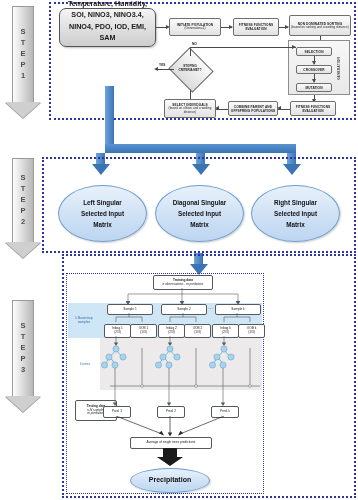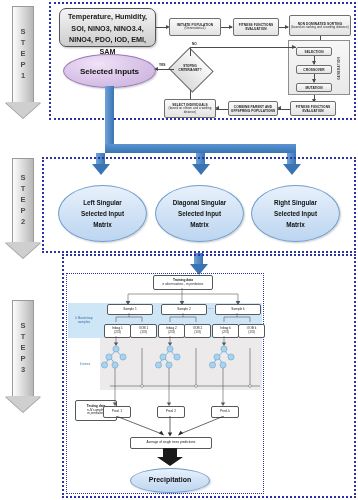--- a/index.html
+++ b/index.html
@@ -26,21 +26,21 @@
   
   .dotbox{border:2px dotted #2a33a0;}
 
   
   .gbox{background:linear-gradient(to bottom,#fbfbfb,#e3e3e3);
         border:1px solid #6f6f6f;border-radius:2px;
         display:flex;align-items:center;justify-content:center;
         text-align:center;}
   .bigbox{background:linear-gradient(to bottom,#f4f4f4,#cdcdcd);
         border:1px solid #555;border-radius:7px;
-        display:flex;align-items:flex-start;justify-content:center;
+        display:flex;align-items:flex-end;justify-content:center;
         text-align:center;font-weight:bold;font-size:7.2px;line-height:1.6;
         box-shadow:1px 1px 2px rgba(0,0,0,.25);}
   .tinytext{font-size:3.2px;line-height:1.25;font-weight:bold;
         letter-spacing:.1px;color:#222;padding:1px;}
   .tinytext .sub{font-weight:normal;font-size:2.9px;display:block;}
 
   
   .ellipse{border-radius:50%;display:flex;align-items:center;
         justify-content:center;text-align:center;}
   .ell-purple{background:radial-gradient(ellipse at 38% 28%,#f0e3f7 0%,#dcc7ea 45%,#c9aedd 100%);
@@ -128,23 +128,20 @@
     </div>
     <div class="head"></div>
   </div>
 
   <div class="abs dotbox" style="left:49px;top:2px;width:307px;height:118px;"></div>
 
   <div class="abs bigbox" style="left:59px;top:8px;width:97px;height:39px;padding:2px 4px;">
     <span>Temperature, Humidity, SOI, NINO3, NINO3.4, NINO4, PDO, IOD, EMI, SAM</span>
   </div>
 
-  <div class="abs ellipse ell-purple" style="left:63px;top:54px;width:93px;height:34px;">
-    <span>Selected Inputs</span>
-  </div>
 
   <div class="abs hline" style="left:156px;top:27px;width:12px;"></div>
   <div class="abs arrowR" style="left:166px;top:24.5px;"></div>
 
   <div class="abs gbox tinytext" style="left:169px;top:18px;width:52px;height:18px;flex-direction:column;">
     <span>INITIATE POPULATION</span>
     <span class="sub">(Generation=1)</span>
   </div>
 
   <div class="abs hline" style="left:221px;top:27px;width:11px;"></div>

